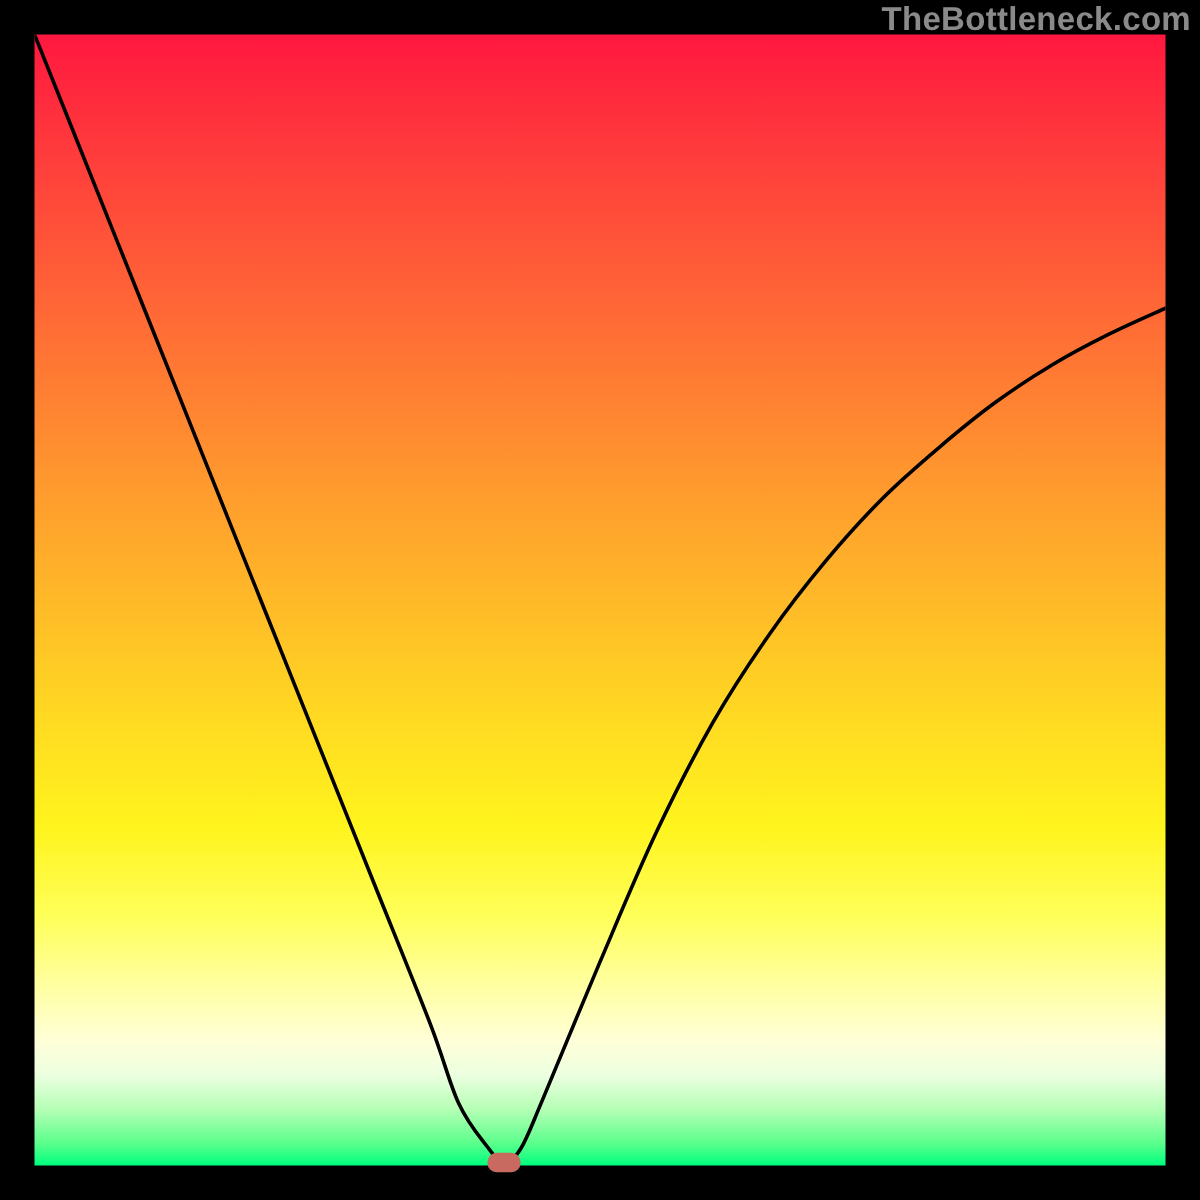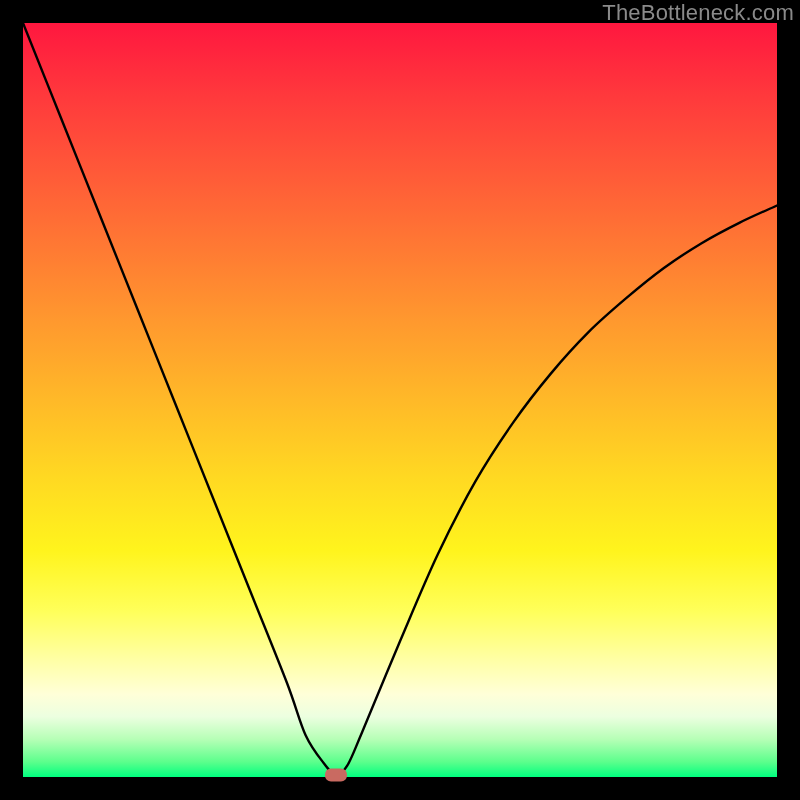--- a/index.html
+++ b/index.html
@@ -40,21 +40,21 @@
       #5cff8c 98%,
       #00ff7f 100%
     );
   }
   .watermark {
     position: absolute;
     top: 0px;
     right: 6px;
     color: #8a8a8a;
     font-size: 22px;
-    font-weight: 400;
+    font-weight: 700;
     letter-spacing: 0.2px;
     user-select: none;
   }
   svg.curve {
     position: absolute;
     inset: 0;
     width: 754px;
     height: 754px;
   }
   .min-marker {

